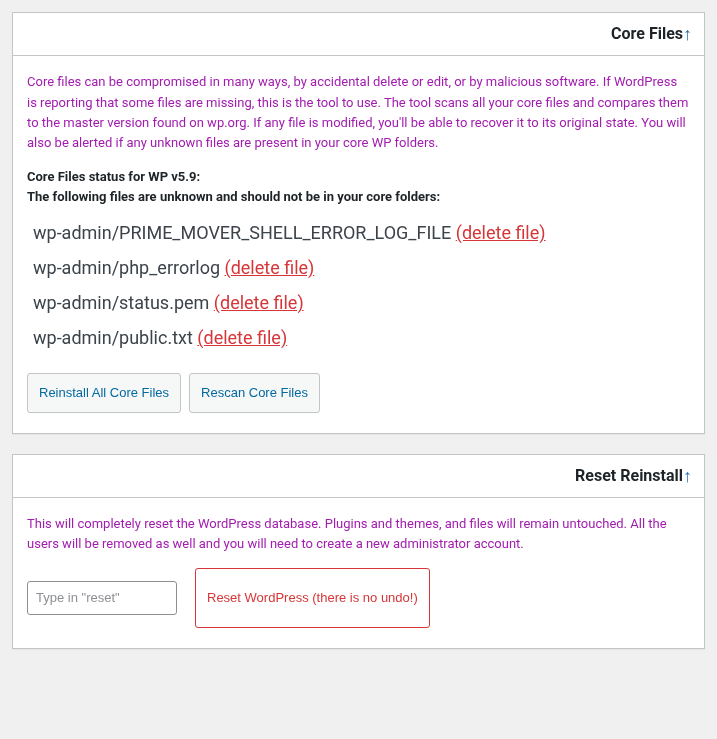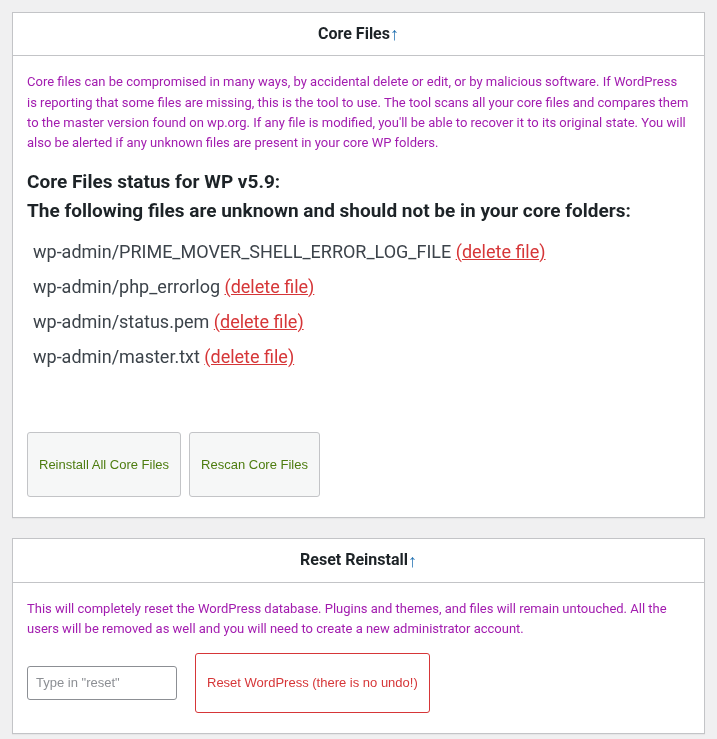--- a/index.html
+++ b/index.html
@@ -16,21 +16,21 @@
       width: 717px;
     }
     .panel {
       background: #fff;
       border: 1px solid #c3c4c7;
       box-shadow: 0 1px 1px rgba(0,0,0,0.04);
       margin-bottom: 20px;
     }
     .panel-header {
       display: flex;
-      justify-content: center;
+      justify-content: flex-end;
       align-items: center;
       padding: 10px 12px;
       border-bottom: 1px solid #c3c4c7;
     }
     .panel-header h2 {
       font-size: 16px;
       font-weight: 700;
       color: #1d2327;
       line-height: 1.4;
     }
@@ -45,21 +45,21 @@
       padding: 16px 14px 20px;
     }
     .description {
       font-size: 13px;
       line-height: 1.55;
       color: #a21caf;
       margin-bottom: 14px;
     }
     .status-heading {
       font-weight: 700;
-      font-size: 19px;
+      font-size: 13px;
       color: #1d2327;
       line-height: 1.55;
       margin-bottom: 8px;
     }
     .file-list {
       list-style: none;
       margin: 0 0 18px 6px;
       padding: 0;
     }
     .file-list li {
@@ -74,27 +74,26 @@
     }
     .button-row {
       display: flex;
       gap: 8px;
       align-items: center;
     }
     .btn-secondary {
       display: inline-block;
       background: #f6f7f7;
       border: 1px solid #c3c4c7;
-      color: #4d7c0f;
-      padding: 22px 11px;
+      color: #0369a1;
+      padding: 9px 11px;
       font-size: 13px;
       line-height: 1.5;
       border-radius: 3px;
       cursor: pointer;
-      margin-top: 40px;
     }
     .btn-danger {
       display: inline-block;
       background: #fff;
       border: 1px solid #d63638;
       color: #d63638;
       padding: 19px 11px;
       font-size: 13px;
       line-height: 1.5;
       border-radius: 3px;
@@ -143,21 +142,21 @@
       </li>
       <li>
         <span>wp-admin/php_errorlog</span>
         <a class="delete-link">(delete file)</a>
       </li>
       <li>
         <span>wp-admin/status.pem</span>
         <a class="delete-link">(delete file)</a>
       </li>
       <li>
-        <span>wp-admin/master.txt</span>
+        <span>wp-admin/public.txt</span>
         <a class="delete-link">(delete file)</a>
       </li>
     </ul>
 
     <div class="button-row">
       <button class="btn-secondary">Reinstall All Core Files</button>
       <button class="btn-secondary">Rescan Core Files</button>
     </div>
   </div>
 </div>

